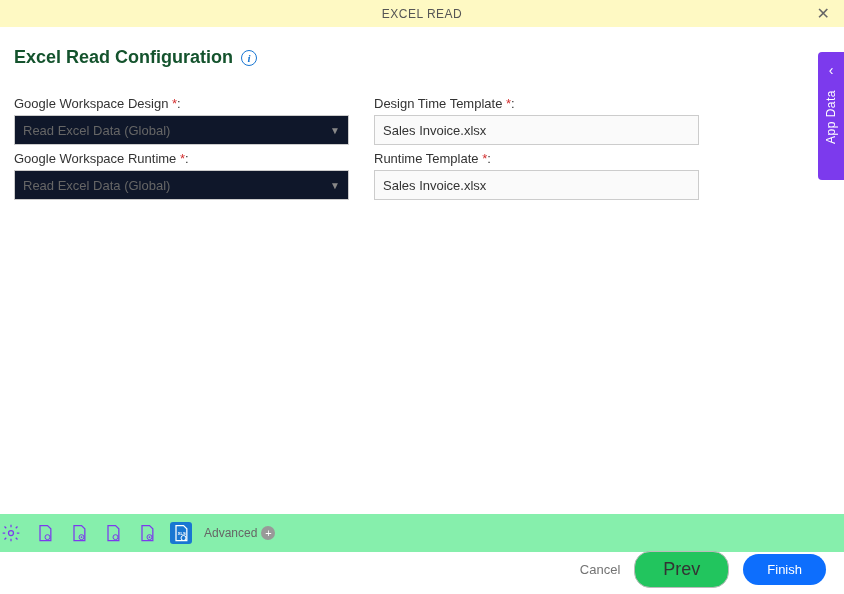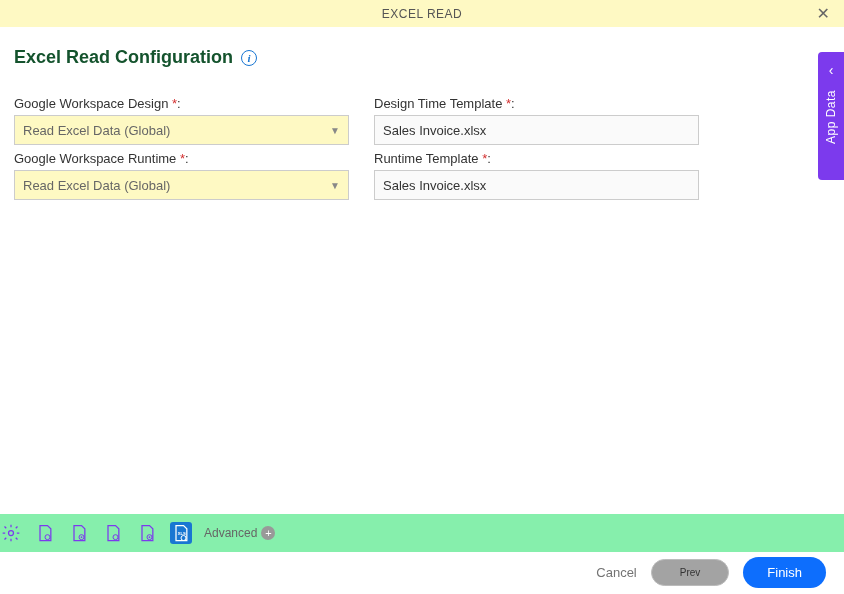--- a/index.html
+++ b/index.html
@@ -77,21 +77,21 @@
       margin-bottom: 4px;
       display: block;
     }
     .required {
       color: #d32f2f;
     }
     .select-box {
       width: 100%;
       height: 30px;
       border: 1px solid #ccc;
-      background: #fef9c3;
+      background: #0f172a;
       font-size: 13px;
       color: #666;
       padding: 0 8px;
       display: flex;
       align-items: center;
       justify-content: space-between;
       cursor: pointer;
     }
     .select-caret {
       color: #888;
@@ -201,23 +201,23 @@
       gap: 14px;
     }
     .btn-cancel {
       font-size: 13px;
       color: #737373;
       cursor: pointer;
       background: none;
       border: none;
     }
     .btn-prev {
-      font-size: 10px;
+      font-size: 18px;
       color: #333;
-      background: #a3a3a3;
+      background: #22c55e;
       border: 1px solid #bbb;
       border-radius: 16px;
       padding: 7px 28px;
       cursor: pointer;
     }
     .btn-finish {
       font-size: 13px;
       color: #fff;
       background: #0d6efd;
       border: none;

